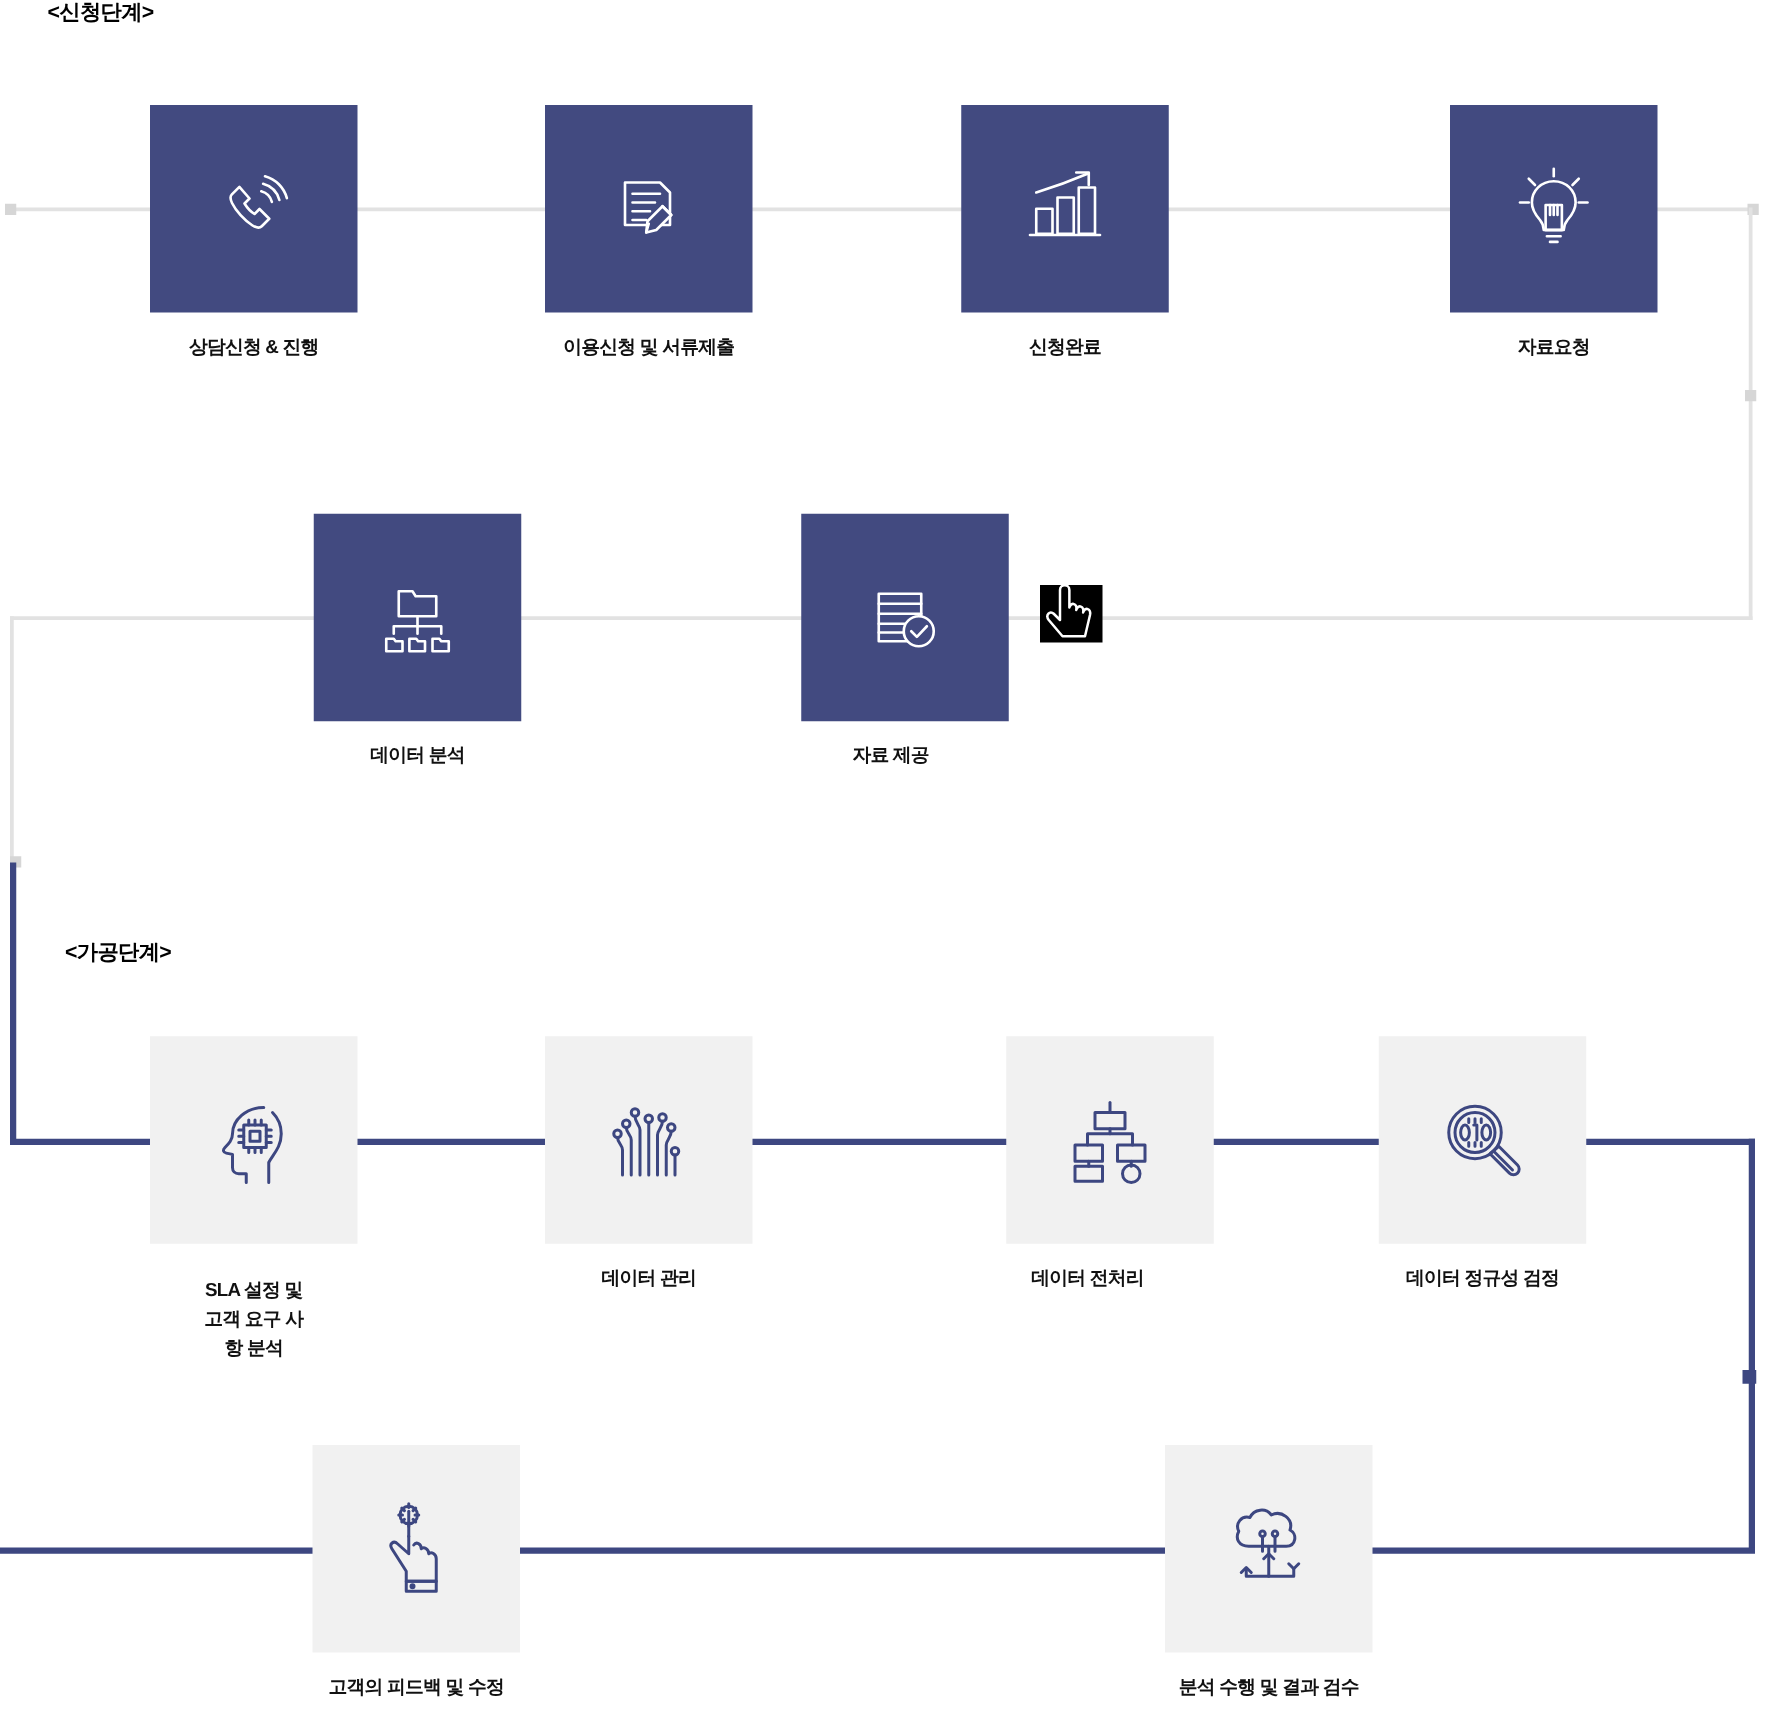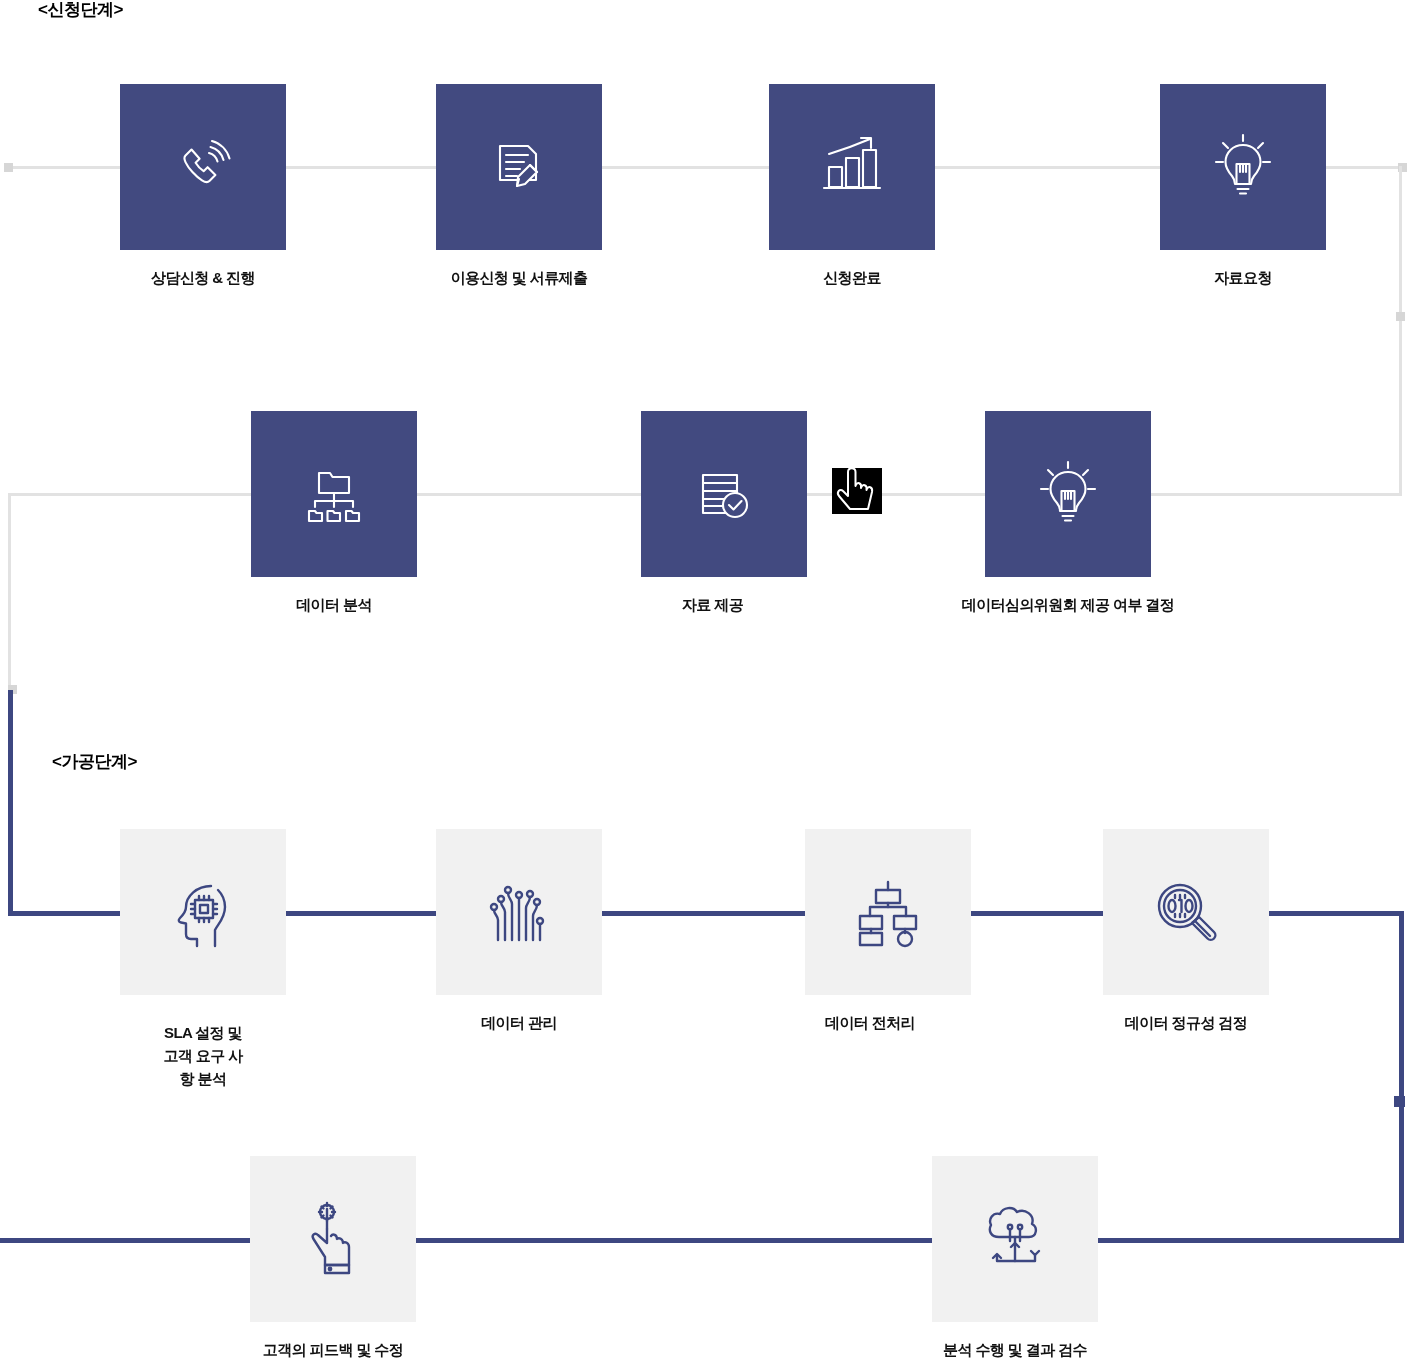--- a/index.html
+++ b/index.html
@@ -164,38 +164,20 @@
           <rect x="14" y="16" width="34" height="38"></rect>
           <path d="M14 24 H48 M14 32 H48 M14 40 H48 M14 47 H48"></path>
           <circle cx="46" cy="46" r="12" fill="#424a80"></circle>
           <path d="M40 46 L44.5 50.5 L52.5 42"></path>
         </g>
       </svg>
     </div>
     <div class="caption">자료 제공</div>
   </div>
 
-  <div class="node blue" style="left:985px;top:411px;">
-    <div class="box">
-      <svg width="70" height="74" viewBox="0 0 70 74">
-        <g class="ico-white">
-          <path d="M35 15 C25 15 17.5 22.5 17.5 32 C17.5 38 20.5 42 24 46 C26 48.5 27 51 27 54 H43 C43 51 44 48.5 46 46 C49.5 42 52.5 38 52.5 32 C52.5 22.5 45 15 35 15 Z"></path>
-          <path d="M28 54 H42 M29.5 59 H40.5 M32 63.5 H38"></path>
-          <path d="M28.5 34 H41.5 V54 H28.5 Z"></path>
-          <path d="M32 34 V42 M35 34 V42 M38 34 V42"></path>
-          <path d="M35 5 V11"></path>
-          <path d="M8 32 H15"></path>
-          <path d="M55 32 H62"></path>
-          <path d="M15 13 L20 18"></path>
-          <path d="M55 13 L50 18"></path>
-        </g>
-      </svg>
-    </div>
-    <div class="caption">데이터심의위원회 제공 여부 결정</div>
-  </div>
 
   <div class="node gray two-line" style="left:120px;top:829px;">
     <div class="box">
       <svg width="76" height="76" viewBox="0 0 76 76">
         <g class="ico-blue">
           <path d="M46 12 C32 12 21 22 21 33 C21 38 18 41 15 44 C13 46 13.5 48 16 48.5 L21 49.5 V60 C21 63 23 65 26 65 H32 V72"></path>
           <path d="M53 16 C58 21 60 27 60 33 C60 44 53 50 50 56 V72"></path>
           <rect x="30" y="26" width="18" height="18"></rect>
           <rect x="35" y="31" width="8" height="8"></rect>
           <path d="M34 22 V26 M39 22 V26 M44 22 V26"></path>

